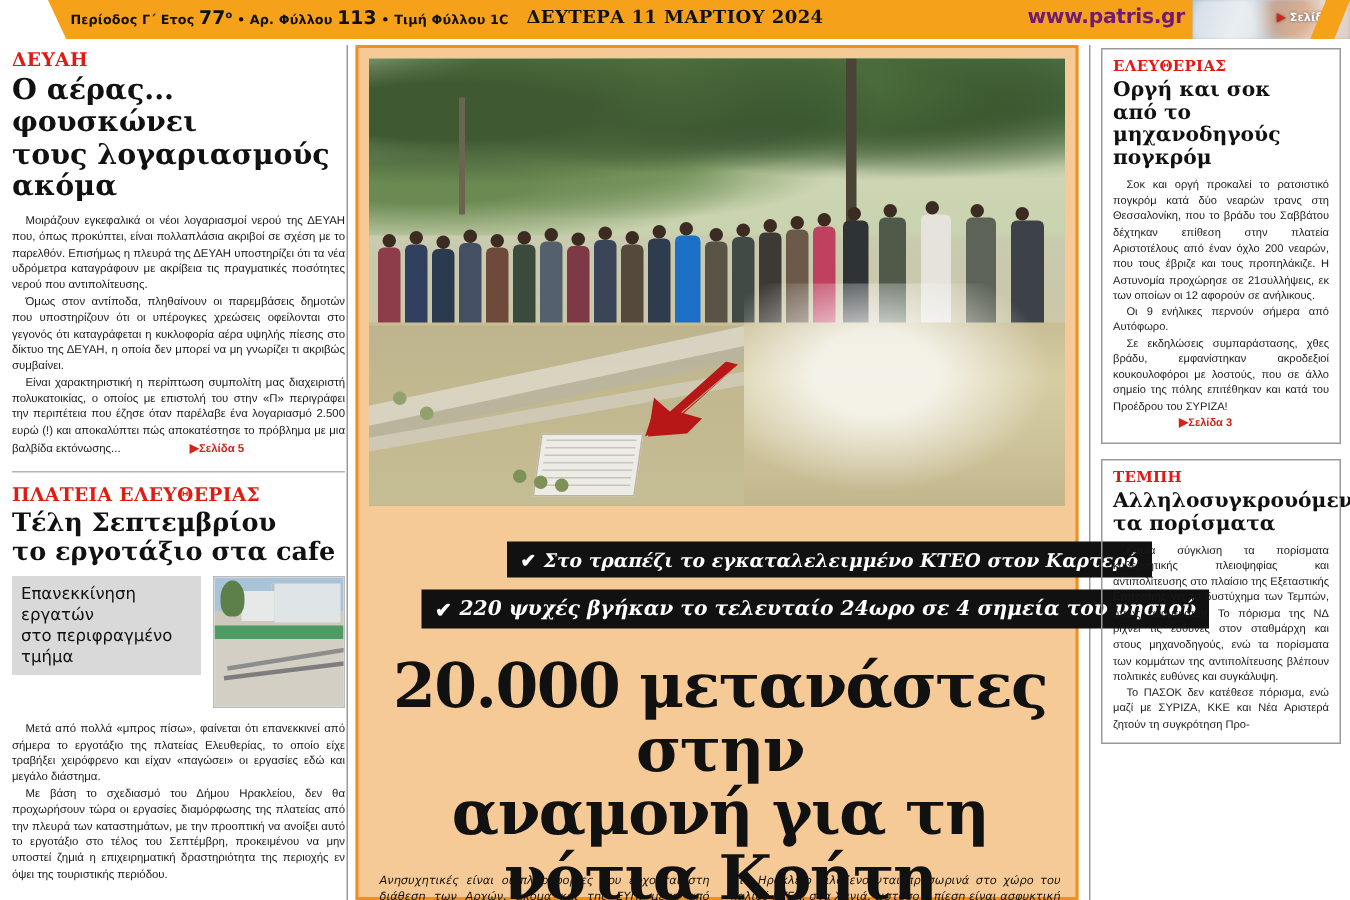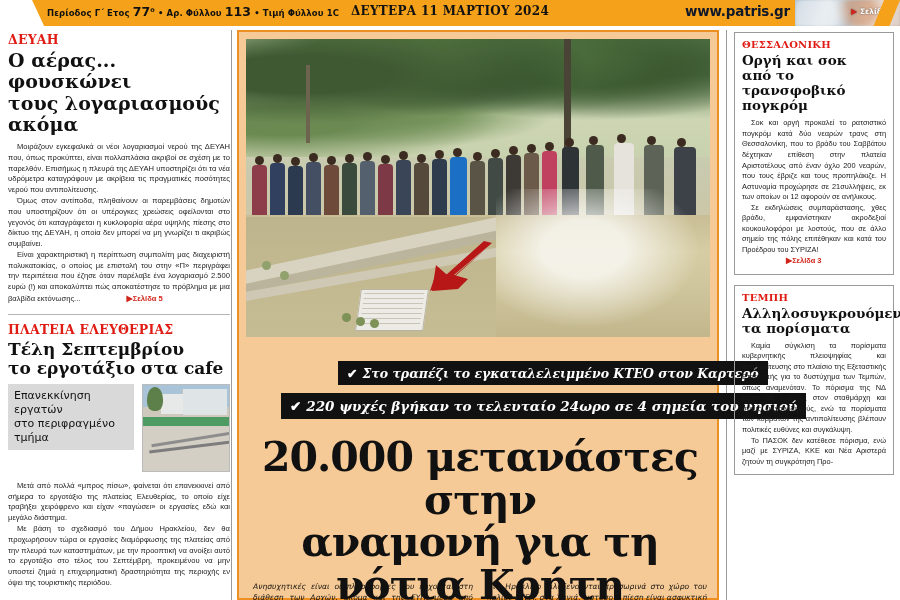--- a/index.html
+++ b/index.html
@@ -26,21 +26,21 @@
   .issue-line .big{font-size:12.5px;}
   .issue-line .sup{font-size:6.5px;vertical-align:super;}
   .dateline{
     position:absolute;left:0;top:4px;width:900px;text-align:center;
     font-family:"DejaVu Serif", serif;
     font-size:12px;font-weight:bold;color:#111;letter-spacing:.3px;
   }
   .site{
     position:absolute;right:110px;top:3px;
     font-family:"DejaVu Sans", sans-serif;
-    font-size:13.5px;font-weight:bold;color:#0f172a;letter-spacing:-.2px;
+    font-size:13.5px;font-weight:bold;color:#701a75;letter-spacing:-.2px;
   }
   .thumb{
     position:absolute;right:0;top:0;width:105px;height:26px;overflow:hidden;
     background:linear-gradient(110deg,#9fb4c6 0%,#cfd9e0 30%,#b9c6d2 55%,#e2cfc2 78%,#c8b3a6 100%);
   }
   .thumb .blur{
     position:absolute;inset:0;
     background:
       radial-gradient(circle at 20% 60%, rgba(255,255,255,.55) 0 22%, transparent 40%),
       radial-gradient(circle at 62% 40%, rgba(210,120,60,.45) 0 18%, transparent 38%),
@@ -402,28 +402,29 @@
       </div>
       <div class="cc">
         <p>Στο Ηράκλειο φιλοξενούνται προσωρινά στο χώρο του παλιού ΚΤΕΛ, στα Χανιά, ωστόσο η πίεση είναι ασφυκτική καθώς ο αριθμός των ανθρώπων είναι</p>
       </div>
     </div>
   </div>
 
   <div class="col-right">
 
     <div class="rbox">
-      <div class="kicker sm">ΘΕΣΣΑΛΟΝΙΚΗ</div>
+      <div class="kicker sm">ΕΛΕΥΘΕΡΙΑΣ</div>
       <div class="headline r-hl">
         <div>Οργή και σοκ</div>
-        <div>από το τρανσφοβικό</div>
+        <div>από το μηχανοδηγούς</div>
         <div>πογκρόμ</div>
       </div>
       <div class="body r-body">
         <p>Σοκ και οργή προκαλεί το ρατσιστικό πογκρόμ κατά δύο νεαρών τρανς στη Θεσσαλονίκη, που το βράδυ του Σαββάτου δέχτηκαν επίθεση στην πλατεία Αριστοτέλους από έναν όχλο 200 νεαρών, που τους έβριζε και τους προπηλάκιζε. Η Αστυνομία προχώρησε σε 21συλλήψεις, εκ των οποίων οι 12 αφορούν σε ανήλικους.</p>
+        <p>Οι 9 ενήλικες περνούν σήμερα από Αυτόφωρο.</p>
         <p>Σε εκδηλώσεις συμπαράστασης, χθες βράδυ, εμφανίστηκαν ακροδεξιοί κουκουλοφόροι με λοστούς, που σε άλλο σημείο της πόλης επιτέθηκαν και κατά του Προέδρου του ΣΥΡΙΖΑ!</p>
         <p style="text-indent:0;">
           <span class="jump"><span class="arw">▶</span><span>Σελίδα 3</span></span>
         </p>
       </div>
     </div>
 
     <div style="height:10px;"></div>
 
     <div class="rbox">

